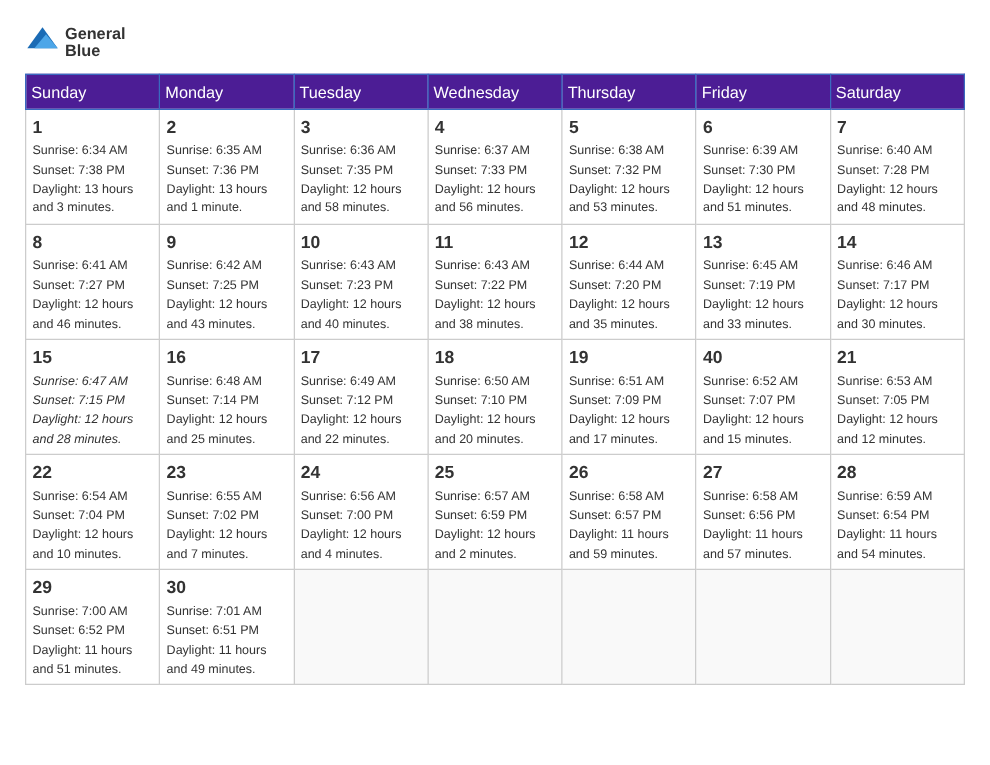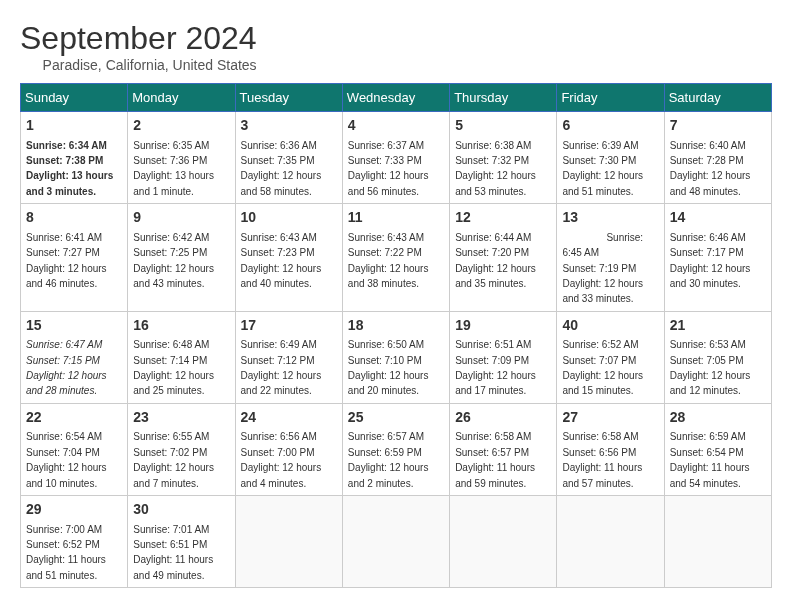--- a/index.html
+++ b/index.html
@@ -44,21 +44,21 @@
     .location-title {
       font-size: 14px;
       color: #555;
     }
     table {
       width: 100%;
       border-collapse: collapse;
       font-size: 11px;
     }
     thead tr th {
-      background-color: #0f766e;
+      background-color: #4c1d95;
       color: #fff;
       padding: 6px 4px;
       text-align: left;
       font-size: 13px;
       font-weight: normal;
       border: 1px solid #3a6abf;
     }
     tbody tr td {
       vertical-align: top;
       padding: 4px 5px;
@@ -79,41 +79,47 @@
     }
     .day-info {
       font-size: 10px;
       color: #333;
     }
   </style>
 </head>
 <body>
 
 <div class="header-section">
-  <div class="title-section">
-    <div class="month-title">September 2024</div>
-    <div class="location-title">Paradise, California, United States</div>
+  <div class="logo">
+    <svg class="logo-icon" viewBox="0 0 30 30">
+      <polygon points="15,2 28,20 2,20" fill="#1a6bb5"></polygon>
+      <polygon points="18,8 28,20 8,20" fill="#4da6e8"></polygon>
+    </svg>
+    <div class="logo-text">
+      <span>General</span>
+      <span>Blue</span>
+    </div>
   </div>
 </div>
 
 <table>
   <thead>
     <tr>
       <th>Sunday</th>
       <th>Monday</th>
       <th>Tuesday</th>
       <th>Wednesday</th>
       <th>Thursday</th>
       <th>Friday</th>
       <th>Saturday</th>
     </tr>
   </thead>
   <tbody id="calendar-body">
   <tr>
-        <td><span class="day-number">1</span><span class="day-info" style="white-space: pre-line; font-weight: bold;">Sunrise: 6:34 AM
+        <td><span class="day-number">1</span><span class="day-info" style="white-space: pre-line;">Sunrise: 6:34 AM
 Sunset: 7:38 PM
 Daylight: 13 hours
 and 3 minutes.</span></td>
         <td><span class="day-number">2</span><span class="day-info" style="white-space: pre-line;">Sunrise: 6:35 AM
 Sunset: 7:36 PM
 Daylight: 13 hours
 and 1 minute.</span></td>
         <td><span class="day-number">3</span><span class="day-info" style="white-space: pre-line;">Sunrise: 6:36 AM
 Sunset: 7:35 PM
 Daylight: 12 hours
@@ -149,21 +155,21 @@
 Daylight: 12 hours
 and 40 minutes.</span></td>
         <td><span class="day-number">11</span><span class="day-info" style="white-space: pre-line;">Sunrise: 6:43 AM
 Sunset: 7:22 PM
 Daylight: 12 hours
 and 38 minutes.</span></td>
         <td><span class="day-number">12</span><span class="day-info" style="white-space: pre-line;">Sunrise: 6:44 AM
 Sunset: 7:20 PM
 Daylight: 12 hours
 and 35 minutes.</span></td>
-        <td><span class="day-number">13</span><span class="day-info" style="white-space: pre-line; margin-left: 44px;">Sunrise: 6:45 AM
+        <td><span class="day-number">13</span><span class="day-info" style="white-space: pre-line;">Sunrise: 6:45 AM
 Sunset: 7:19 PM
 Daylight: 12 hours
 and 33 minutes.</span></td>
         <td><span class="day-number">14</span><span class="day-info" style="white-space: pre-line;">Sunrise: 6:46 AM
 Sunset: 7:17 PM
 Daylight: 12 hours
 and 30 minutes.</span></td>
       </tr>
       <tr>
         <td><span class="day-number">15</span><span class="day-info" style="white-space: pre-line; font-style: italic;">Sunrise: 6:47 AM

